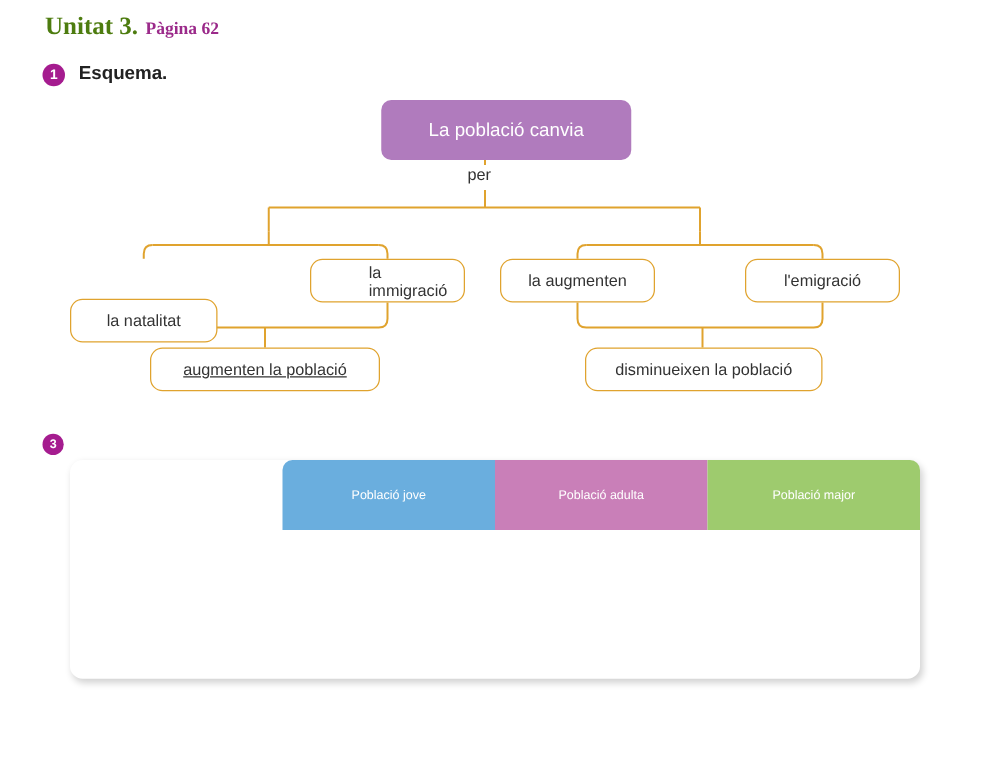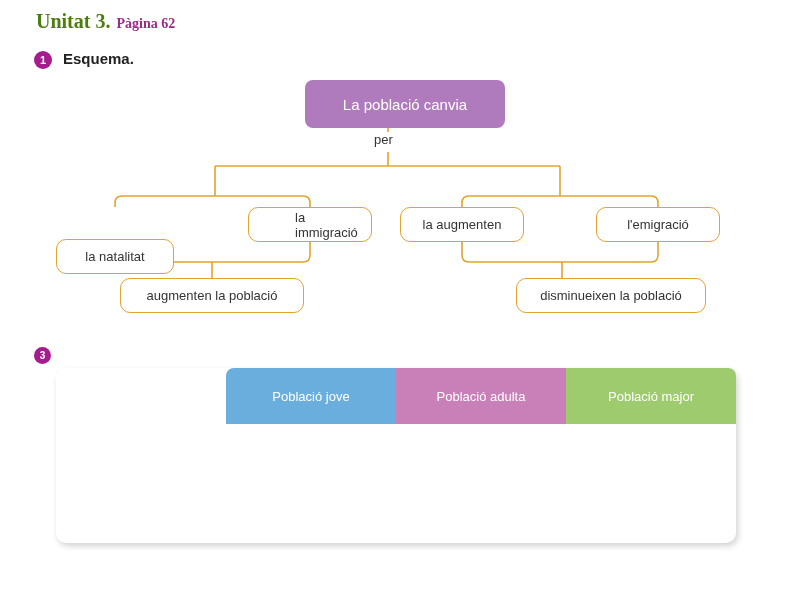--- a/index.html
+++ b/index.html
@@ -95,22 +95,22 @@
     background: #ffffff;
     border: 1.6px solid #e0a32e;
     color: #333333;
     border-radius: 10px;
     height: 35px;
   }
   .node-natalitat   { left: 56px;  top: 207px; width: 118px; margin-top: 32px; }
   .node-immigracio  { left: 248px; top: 207px; width: 124px; padding-left: 46px; }
   .node-mortalitat  { left: 400px; top: 207px; width: 124px; }
   .node-emigracio   { left: 596px; top: 207px; width: 124px; }
-  .node-augmenten   { left: 120px; top: 278px; width: 184px; }
-  .node-disminueixen{ left: 468px; top: 278px; width: 190px; margin-left: 48px; }
+  .node-augmenten   { left: 120px; top: 278px; width: 184px; text-decoration: underline; }
+  .node-disminueixen{ left: 468px; top: 278px; width: 190px; }
 
   .per-label {
     position: absolute;
     left: 374px;
     top: 132px;
     font-size: 13px;
     color: #333333;
   }
 
   
@@ -125,21 +125,21 @@
     border-collapse: separate;
     border-spacing: 0;
     width: 680px;
     table-layout: fixed;
   }
   table.pop-table td, table.pop-table th {
     padding: 0;
     margin: 0;
     height: 56px;
     vertical-align: middle;
-    font-size: 13px;
+    font-size: 10px;
     font-weight: normal;
   }
   .col-lead { width: 170px; }
   .col-data { width: 170px; }
 
   .th-cell {
     color: #ffffff;
     text-align: center;
     font-size: 14px;
   }

